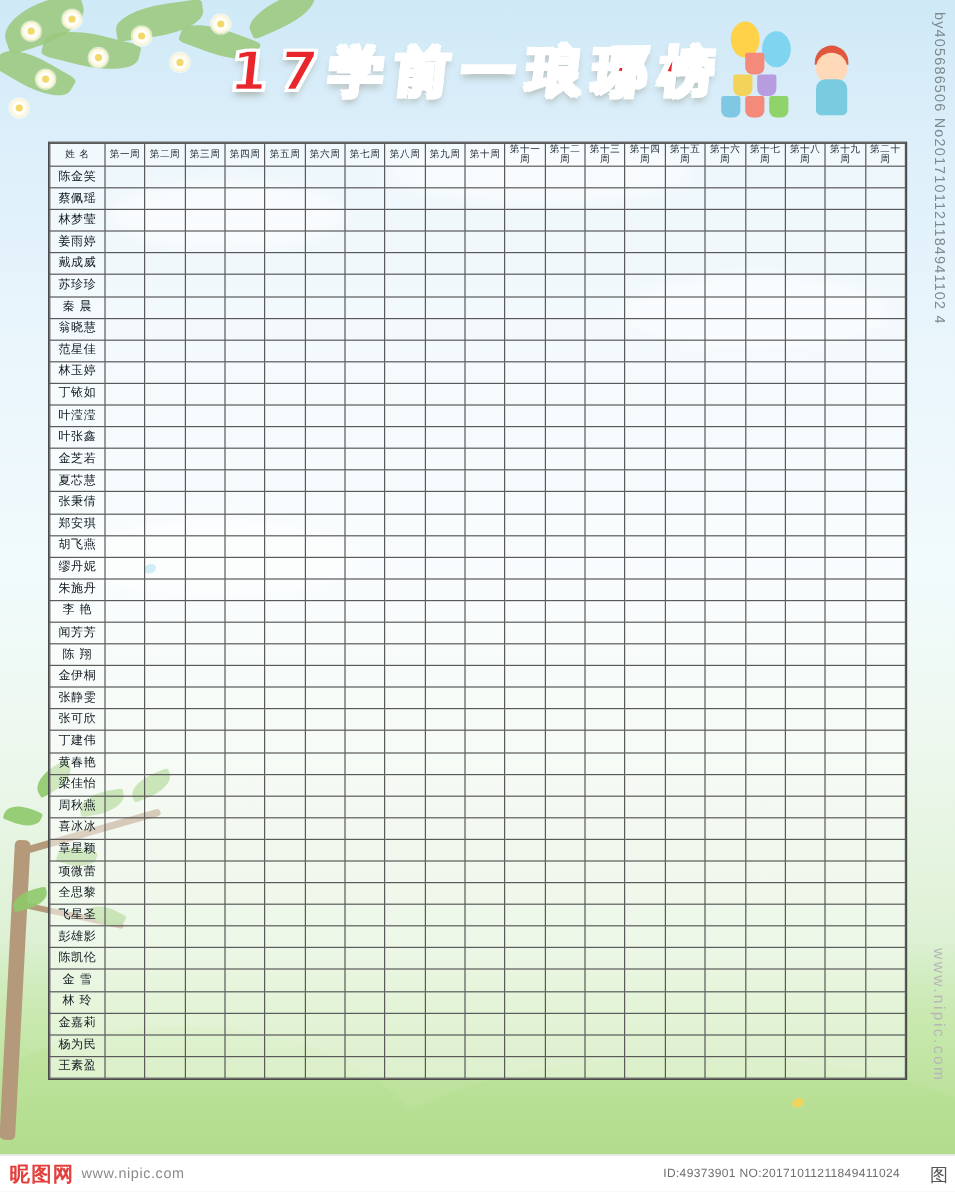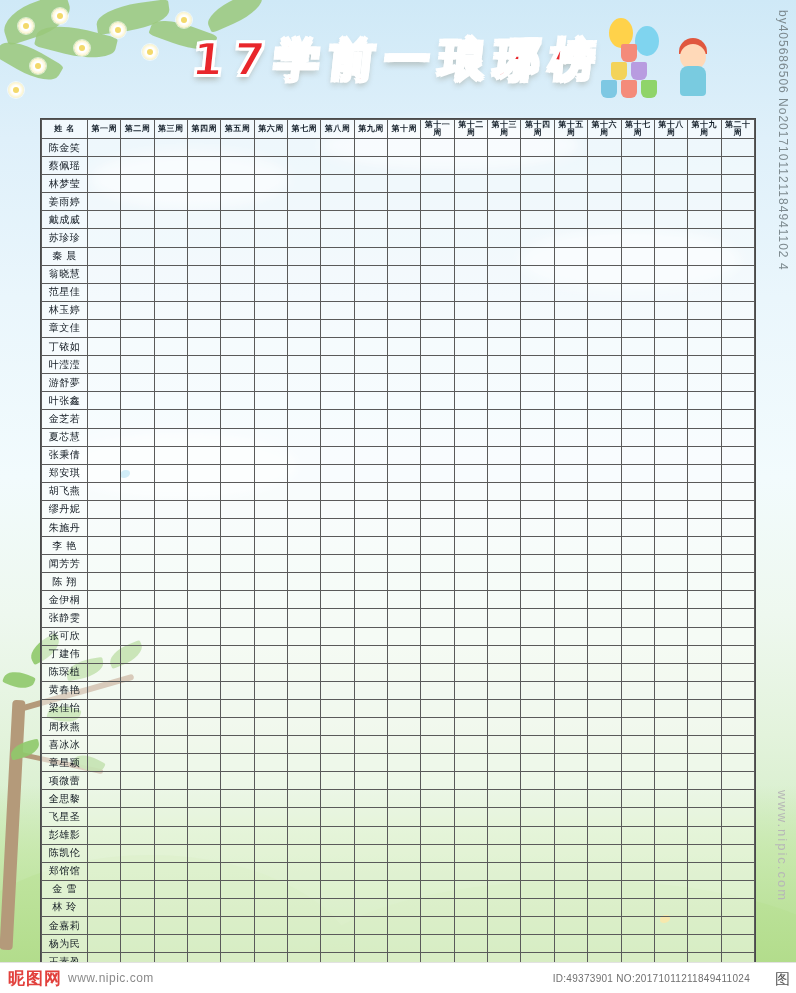--- a/index.html
+++ b/index.html
@@ -143,21 +143,21 @@
     font-size: 8px;
     font-family: "DejaVu Sans", sans-serif;
     color: #15202b;
     text-align: center;
     vertical-align: middle;
     line-height: 1;
     background: rgba(255,255,255,0.22);
   }
   table.sheet thead th {
     height: 18px;
-    font-weight: bold;
+    font-weight: normal;
     background: rgba(255,255,255,0.42);
     font-size: 8px;
     letter-spacing: .5px;
   }
   table.sheet td.name {
     font-size: 10px;
     letter-spacing: .5px;
     color: #101820;
     background: rgba(255,255,255,0.30);
   }
@@ -594,43 +594,20 @@
             <td></td>
             <td></td>
             <td></td>
             <td></td>
             <td></td>
             <td></td>
             <td></td>
             <td></td>
           </tr>
           <tr>
-            <td class="name">章文佳</td>
-            <td></td>
-            <td></td>
-            <td></td>
-            <td></td>
-            <td></td>
-            <td></td>
-            <td></td>
-            <td></td>
-            <td></td>
-            <td></td>
-            <td></td>
-            <td></td>
-            <td></td>
-            <td></td>
-            <td></td>
-            <td></td>
-            <td></td>
-            <td></td>
-            <td></td>
-            <td></td>
-          </tr>
-          <tr>
             <td class="name">丁铱如</td>
             <td></td>
             <td></td>
             <td></td>
             <td></td>
             <td></td>
             <td></td>
             <td></td>
             <td></td>
             <td></td>
@@ -663,43 +640,20 @@
             <td></td>
             <td></td>
             <td></td>
             <td></td>
             <td></td>
             <td></td>
             <td></td>
             <td></td>
           </tr>
           <tr>
-            <td class="name">游舒夢</td>
-            <td></td>
-            <td></td>
-            <td></td>
-            <td></td>
-            <td></td>
-            <td></td>
-            <td></td>
-            <td></td>
-            <td></td>
-            <td></td>
-            <td></td>
-            <td></td>
-            <td></td>
-            <td></td>
-            <td></td>
-            <td></td>
-            <td></td>
-            <td></td>
-            <td></td>
-            <td></td>
-          </tr>
-          <tr>
             <td class="name">叶张鑫</td>
             <td></td>
             <td></td>
             <td></td>
             <td></td>
             <td></td>
             <td></td>
             <td></td>
             <td></td>
             <td></td>
@@ -1031,43 +985,20 @@
             <td></td>
             <td></td>
             <td></td>
             <td></td>
             <td></td>
             <td></td>
             <td></td>
             <td></td>
           </tr>
           <tr>
-            <td class="name">陈琛植</td>
-            <td></td>
-            <td></td>
-            <td></td>
-            <td></td>
-            <td></td>
-            <td></td>
-            <td></td>
-            <td></td>
-            <td></td>
-            <td></td>
-            <td></td>
-            <td></td>
-            <td></td>
-            <td></td>
-            <td></td>
-            <td></td>
-            <td></td>
-            <td></td>
-            <td></td>
-            <td></td>
-          </tr>
-          <tr>
             <td class="name">黄春艳</td>
             <td></td>
             <td></td>
             <td></td>
             <td></td>
             <td></td>
             <td></td>
             <td></td>
             <td></td>
             <td></td>
@@ -1262,43 +1193,20 @@
             <td></td>
             <td></td>
             <td></td>
             <td></td>
             <td></td>
             <td></td>
             <td></td>
           </tr>
           <tr>
             <td class="name">陈凯伦</td>
-            <td></td>
-            <td></td>
-            <td></td>
-            <td></td>
-            <td></td>
-            <td></td>
-            <td></td>
-            <td></td>
-            <td></td>
-            <td></td>
-            <td></td>
-            <td></td>
-            <td></td>
-            <td></td>
-            <td></td>
-            <td></td>
-            <td></td>
-            <td></td>
-            <td></td>
-            <td></td>
-          </tr>
-          <tr>
-            <td class="name">郑馆馆</td>
             <td></td>
             <td></td>
             <td></td>
             <td></td>
             <td></td>
             <td></td>
             <td></td>
             <td></td>
             <td></td>
             <td></td>

